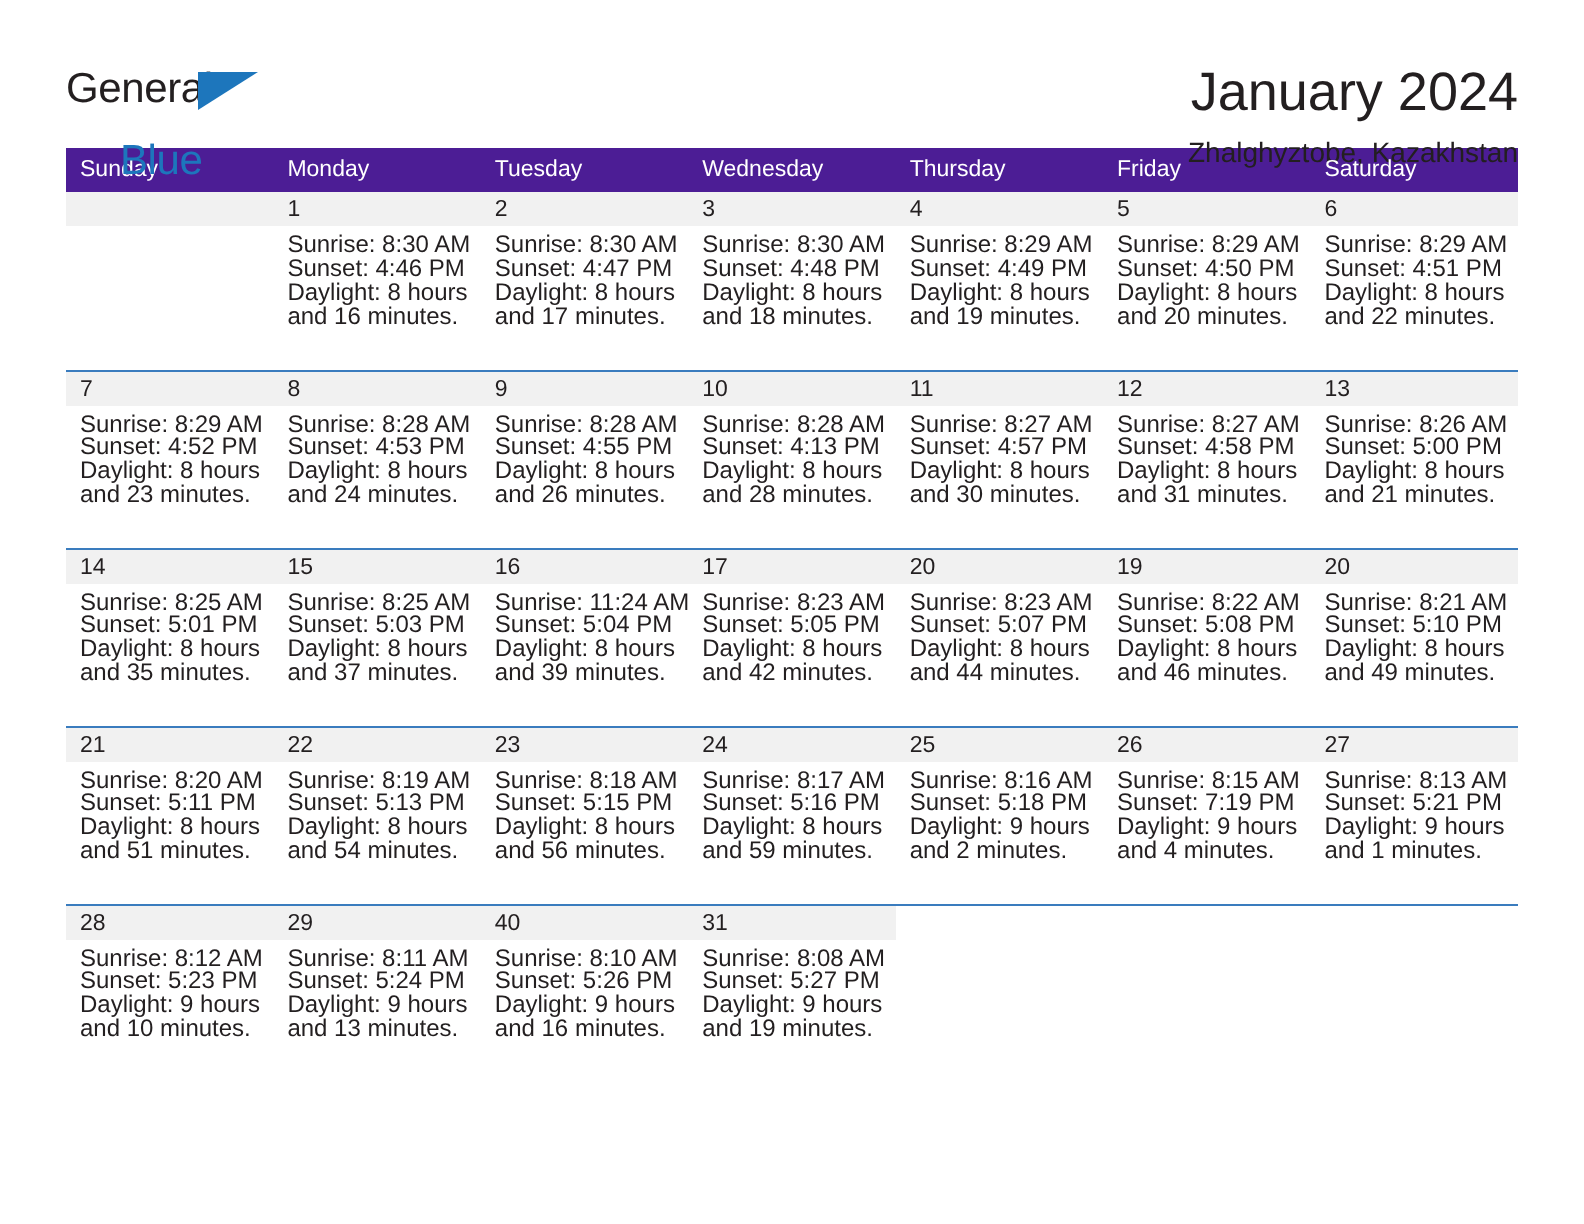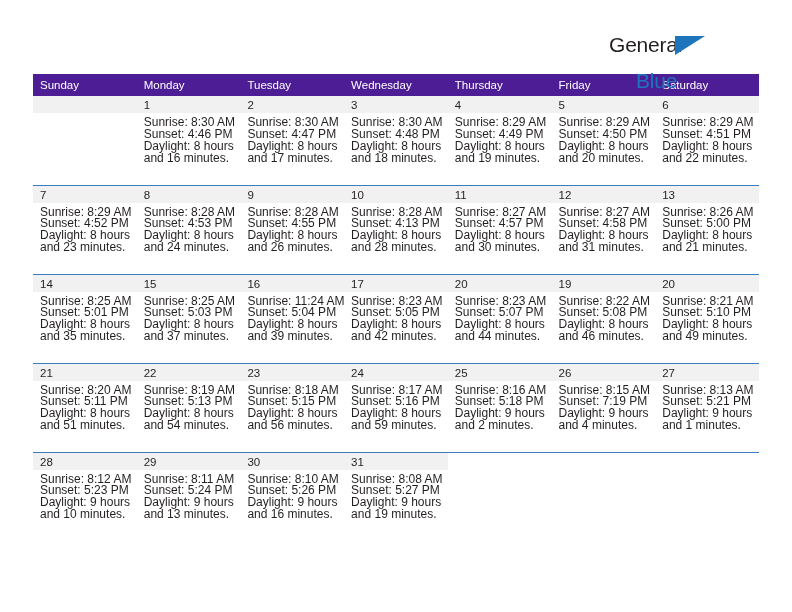--- a/index.html
+++ b/index.html
@@ -14,21 +14,21 @@
     position: relative;
     width: 792px;
     height: 612px;
     padding: 0;
   }
 
   
   .top-bar {
     display: flex;
     align-items: flex-start;
-    justify-content: flex-end;
+    justify-content: space-between;
     padding: 30px 33px 12px 33px;
     height: 74px;
   }
   .brand {
     position: relative;
     width: 150px;
     height: 48px;
     padding-top: 4px;
   }
   .brand-general {
@@ -125,20 +125,24 @@
 </head>
 <body>
 
 <div class="page">
 
   <div class="top-bar">
     <div class="brand">
       <span class="brand-general">General</span>
       <span class="brand-triangle"></span>
       <span class="brand-blue">Blue</span>
+    </div>
+    <div class="title-block">
+      <div class="cal-title">January 2024</div>
+      <div class="cal-subtitle">Zhalghyztobe, Kazakhstan</div>
     </div>
   </div>
 
   <table class="calendar">
     <thead>
       <tr>
         <th>Sunday</th>
         <th>Monday</th>
         <th>Tuesday</th>
         <th>Wednesday</th>
@@ -421,21 +425,21 @@
           <td>
             <div class="daynum-band">29</div>
             <div class="cell-body">
               <div>Sunrise: 8:11 AM</div>
               <div>Sunset: 5:24 PM</div>
               <div>Daylight: 9 hours</div>
               <div>and 13 minutes.</div>
             </div>
           </td>
           <td>
-            <div class="daynum-band">30</div>
+            <div class="daynum-band">40</div>
             <div class="cell-body">
               <div>Sunrise: 8:10 AM</div>
               <div>Sunset: 5:26 PM</div>
               <div>Daylight: 9 hours</div>
               <div>and 16 minutes.</div>
             </div>
           </td>
           <td>
             <div class="daynum-band">31</div>
             <div class="cell-body">

